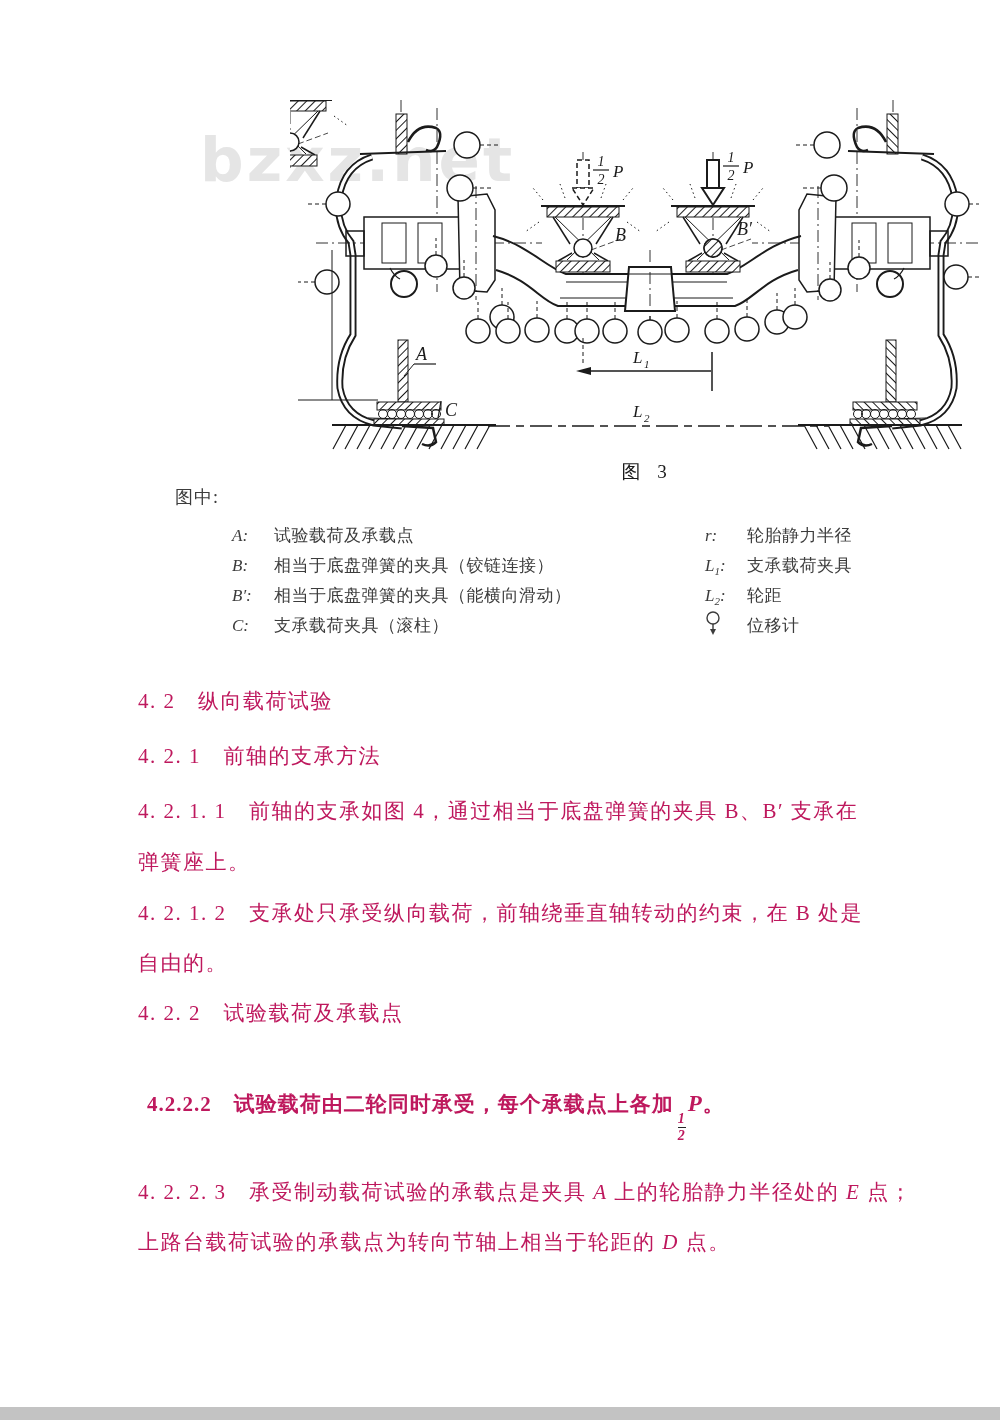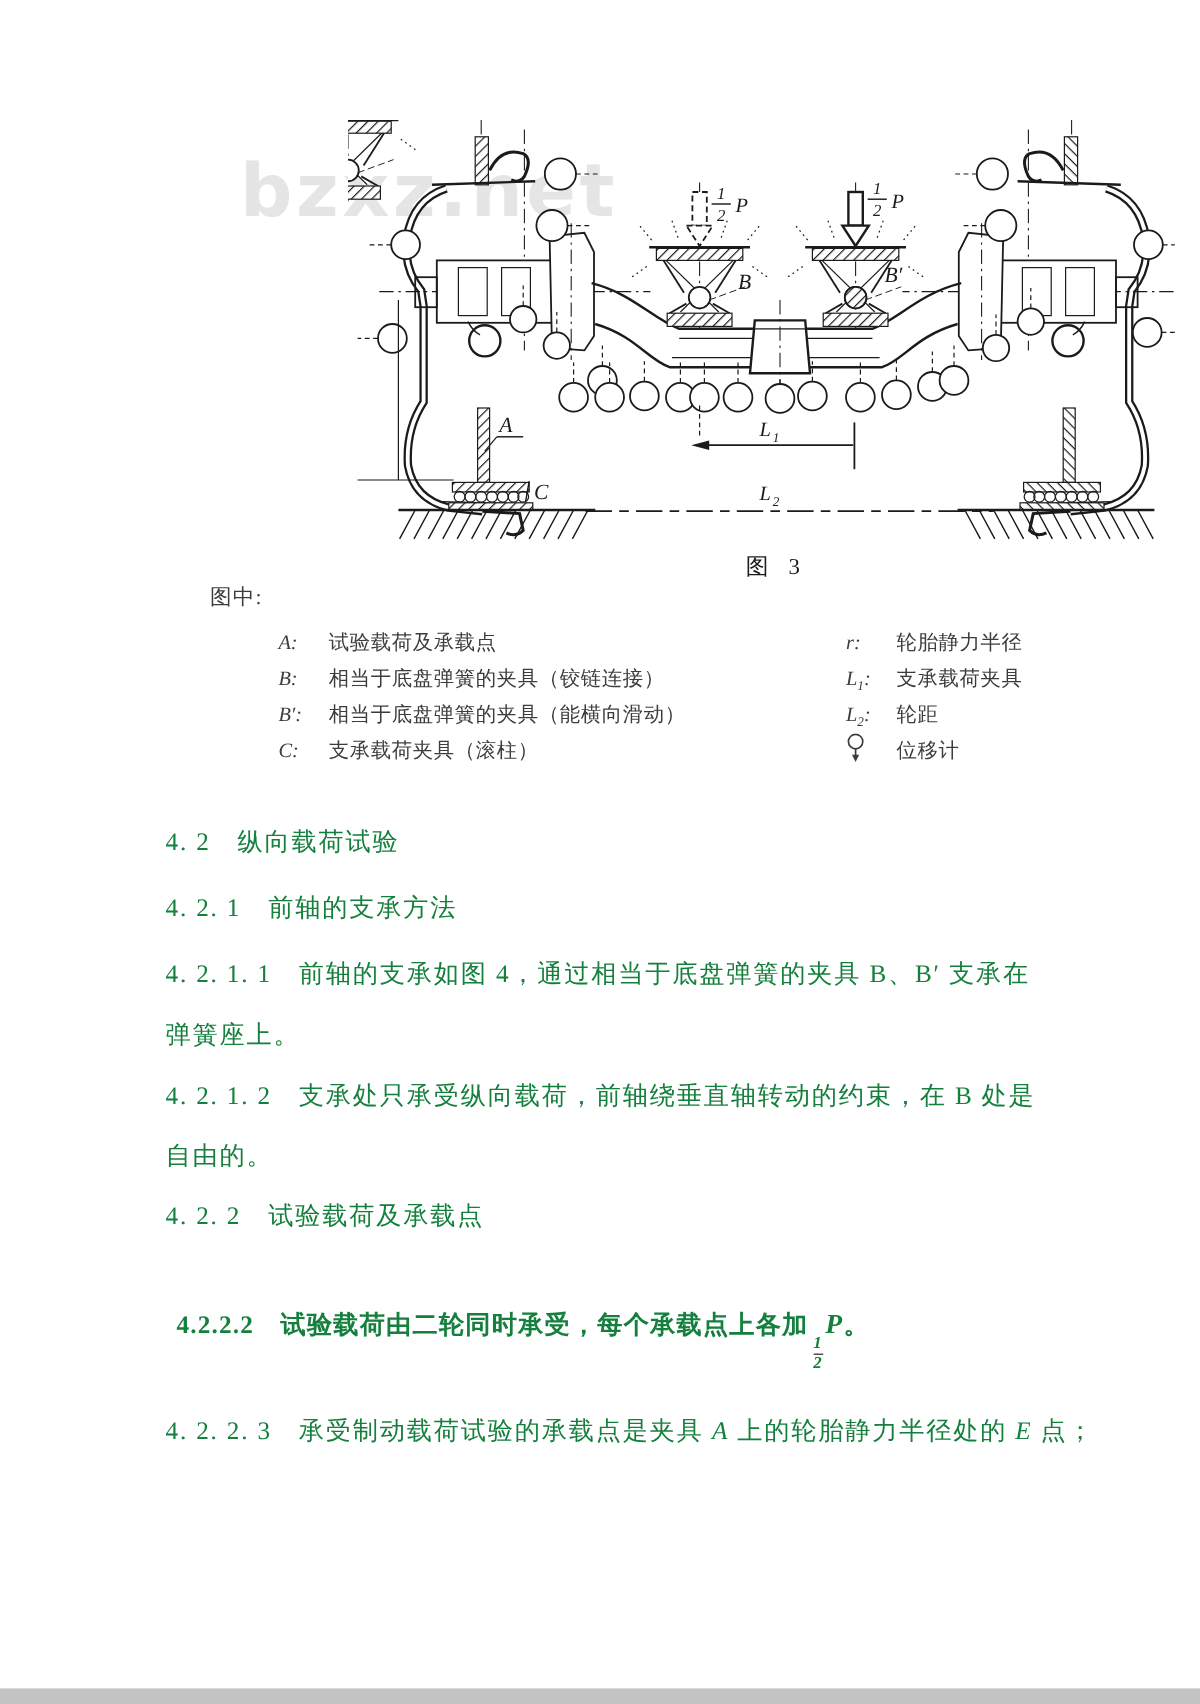--- a/index.html
+++ b/index.html
@@ -23,21 +23,21 @@
   .lcol{display:flex;flex-direction:column;}
   .lcol.lft{margin-left:57px;width:418px;}
   .lcol.rgt{margin-left:55px;}
   .lrow{height:30px;line-height:30px;font-size:17px;display:flex;white-space:nowrap;}
   .lsym{font-style:italic;min-width:42px;font-size:17px;}
   .lsym sub{font-size:11px;}
   .ldesc{letter-spacing:0.5px;}
   .gicon{display:inline-block;vertical-align:middle;margin-right:26px;}
   
   .bl{position:absolute;left:138px;height:32px;line-height:32px;font-size:21px;
-      letter-spacing:1.5px;white-space:nowrap;color:#15803d;z-index:2;}
+      letter-spacing:1.5px;white-space:nowrap;color:#be185d;z-index:2;}
   .it{font-style:italic;}
   .fuzzy{left:147px;font-weight:bold;filter:blur(0.55px);letter-spacing:1px;}
   .frac{display:inline-flex;flex-direction:column;align-items:center;line-height:1;
         font-size:14px;vertical-align:-12px;margin:0 2px 0 4px;font-style:italic;}
   .frac .bar{border-top:1.6px solid #262626;width:100%;margin:1px 0;}
   .edge{position:absolute;left:0;bottom:0;width:1000px;height:13px;background:#c3c3c3;z-index:3;}
 </style>
 </head>
 <body>
 
@@ -304,15 +304,18 @@
   <div class="bl fuzzy" style="top:1088px">
     <span>4.2.2.2　试验载荷由二轮同时承受，每个承载点上各加</span><span class="frac">
         <span>1</span>
         <span class="bar"></span>
         <span>2</span>
       </span><span class="it" style="font-size:23px">P</span><span>。</span>
   </div>
   <div class="bl" style="top:1176px">
     <span>4. 2. 2. 3　承受制动载荷试验的承载点是夹具 </span><span class="it">A</span><span> 上的轮胎静力半径处的 </span><span class="it">E</span><span> 点；</span>
   </div>
+  <div class="bl" style="top:1226px">
+    <span>上路台载荷试验的承载点为转向节轴上相当于轮距的 </span><span class="it">D</span><span> 点。</span>
+  </div>
 
   <div class="edge"></div>
 </div>
 
 </body></html>

